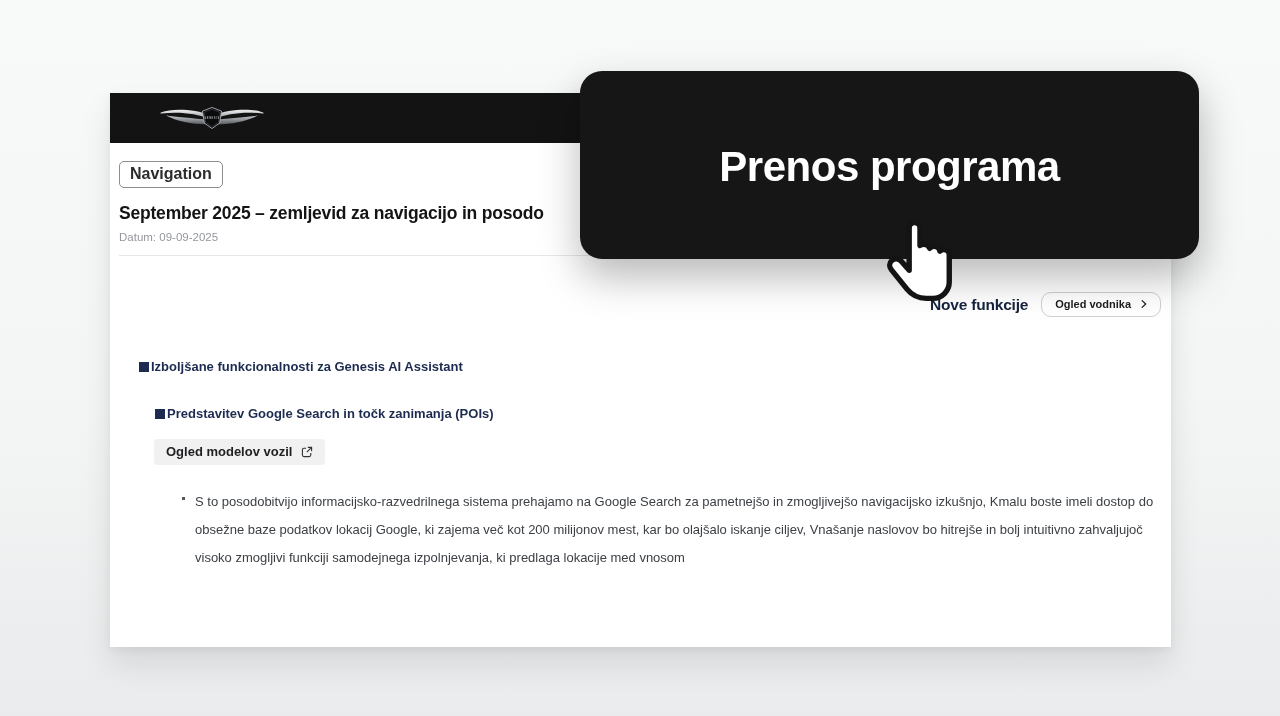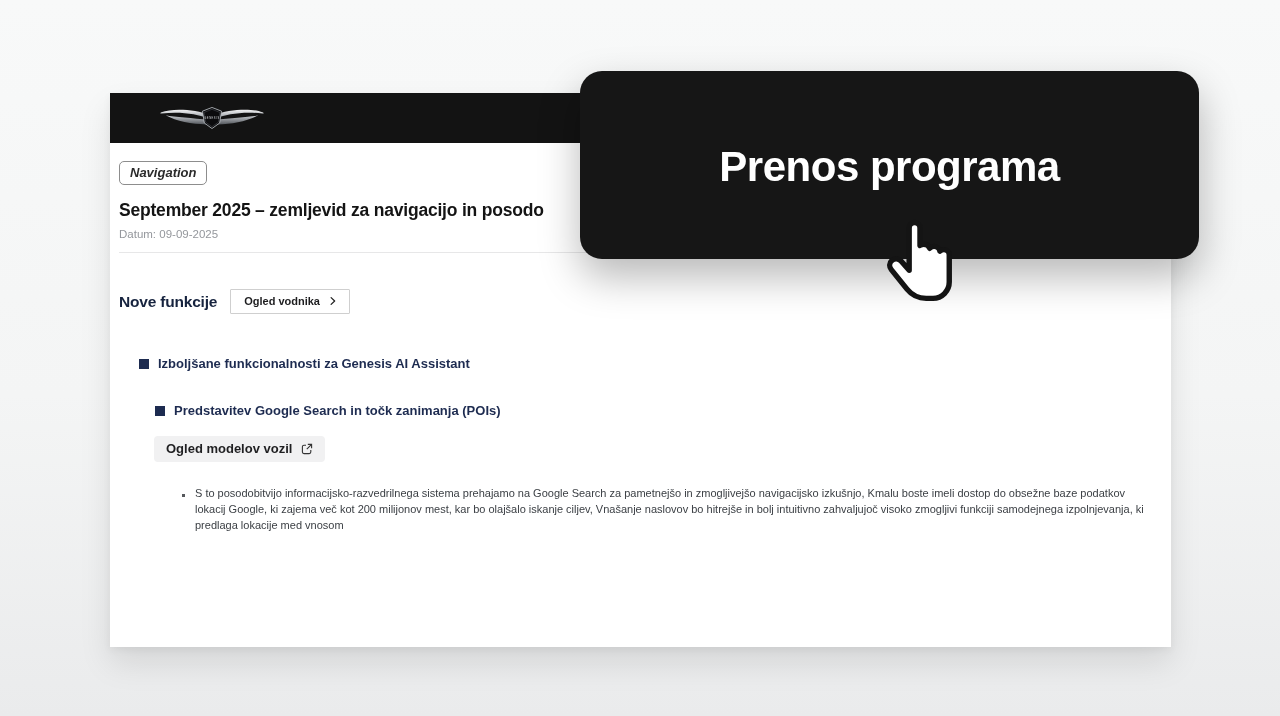--- a/index.html
+++ b/index.html
@@ -18,57 +18,56 @@
   .card-header {
     height:50px; background:#131313;
     display:flex; align-items:center; padding-left:44px;
   }
   .logo-svg { width:116px; height:30px; display:block; }
 
   .card-body { padding:18px 10px 0 9px; }
 
   .chip {
     display:inline-block; border:1px solid #8d8d8d; border-radius:5px;
-    padding:3px 10px 4px; font-size:13px; font-weight:bold; color:#2b2b2b;
+    padding:3px 10px 4px; font-size:16px; font-weight:bold; color:#2b2b2b;
     background:#fff;
-    font-style:italic;
   }
   .title {
     margin-top:15px; font-size:17.5px; font-weight:bold; color:#141414;
     letter-spacing:-0.2px; white-space:nowrap;
   }
   .date { margin-top:7px; font-size:11.5px; color:#94979c; }
   .divider { margin-top:12px; border:none; border-top:1px solid #e7e7e8; }
 
-  .section-row { margin-top:36px; display:flex; align-items:center; gap:13px; }
+  .section-row { margin-top:36px; display:flex; align-items:center; gap:13px;justify-content:flex-end; }
   .section-title { font-size:15.5px; font-weight:bold; color:#16233e; letter-spacing:-0.2px; }
   .guide-btn {
     display:inline-flex; align-items:center; gap:10px;
-    border:1px solid #cfcfcf; border-radius:1px; background:#fff;
+    border:1px solid #cfcfcf; border-radius:10px; background:#fff;
     padding:5px 13px 6px; font-size:11px; font-weight:bold; color:#1d1d1f;
     font-family:inherit; cursor:pointer;
   }
   .chevron-svg { width:6px; height:10px; display:block; }
 
   .features { margin:42px 0 0 20px; }
-  .feature-heading { display:flex; align-items:center; gap:9px; font-size:13px; font-weight:bold; color:#1d2b50; }
+  .feature-heading { display:flex; align-items:center; gap:2px; font-size:13px; font-weight:bold; color:#1d2b50; }
   .feature-heading.second { margin-top:32px;padding-left:16px; }
   .sq { width:10px; height:10px; background:#1d2b50; flex:0 0 auto; }
 
   .models-btn {
     margin:18px 0 0 15px; display:inline-flex; align-items:center; gap:9px;
     background:#f1f1f2; border:none; border-radius:4px;
     padding:5px 12px 6px; font-size:13px; font-weight:bold; color:#1f1f21;
     font-family:inherit; cursor:pointer;
   }
   .extlink-svg { width:12px; height:12px; display:block; }
 
   .bullets { margin:23px 6px 0 0; padding-left:56px; list-style:none; }
   .bullets li {
-    position:relative; font-size:11px; line-height:16px; color:#3c4045;
+    position:relative; font-size:13px; line-height:28px; color:#3c4045;
     margin-bottom:5px;
   }
   .bullets li::before {
     content:""; position:absolute; left:-13px; top:9px;
     width:3px; height:3px; background:#55585c;
   }
 
   .overlay-btn {
     position:absolute; left:580px; top:71px; width:619px; height:188px;
     background:#161616; border:none; border-radius:22px;

